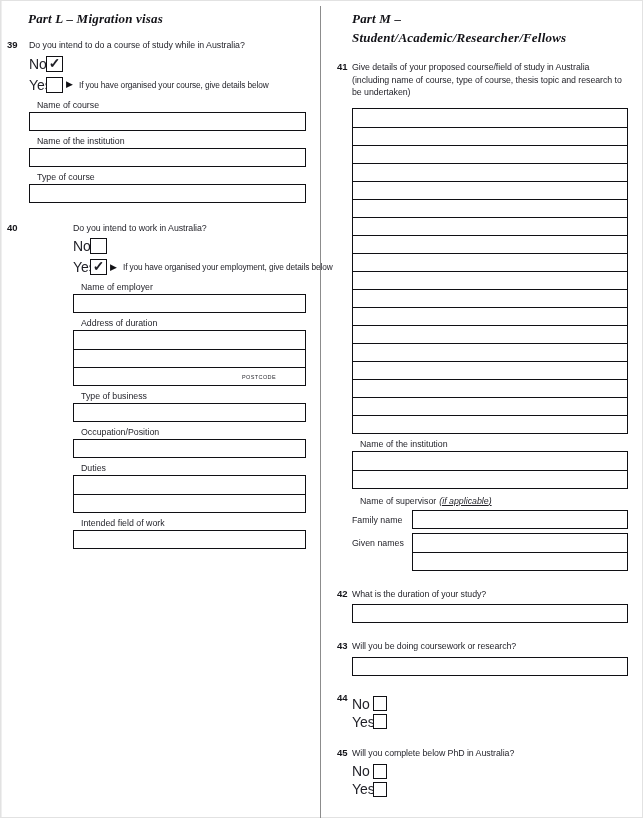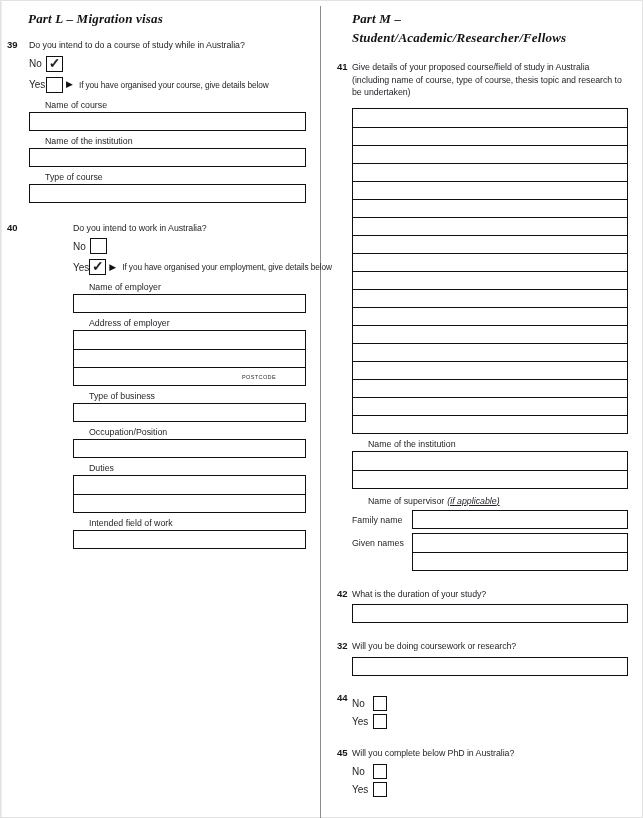--- a/index.html
+++ b/index.html
@@ -23,36 +23,36 @@
   .col-right .part-title { margin-left:15px; }
 
   .q { display:flex; align-items:flex-start; }
   .q-num { font-weight:bold; font-size:9.5px; line-height:12.5px; color:#15151a; }
   .col-left  .q-num { width:22px; }
   .col-right .q-num { width:15px; }
   .q-body { flex:1; min-width:0; }
   .q-text { font-size:8.8px; line-height:12.5px; letter-spacing:-0.05px; }
 
   .cb-row { display:flex; align-items:center; margin-top:3px; height:18px; }
-  .cb-label { font-size:10px; width:17px; }
+  .cb-label { font-size:14px; width:17px; }
   .checkbox {
     width:17px; height:16px; border:1.5px solid #101014; box-sizing:border-box;
     background:#fff; display:flex; align-items:center; justify-content:center;
     font-size:14px; font-weight:bold; line-height:1; flex:0 0 auto;
   }
   .check { transform:translateY(-1.5px); }
   .arrow { font-size:9px; line-height:1; margin:0 6px 0 3px; color:#101014; }
   .cb-hint { font-size:8.3px; letter-spacing:-0.1px; white-space:nowrap; }
 
   .cb-row.sm { height:16px; margin-top:4px; }
   .cb-row.sm + .cb-row.sm { margin-top:2px; }
   .cb-row.sm .cb-label { width:21px; }
   .cb-row.sm .checkbox { width:14px; height:15px; border-width:1.3px; font-size:12px; }
 
-  .f-label { font-size:8.8px; line-height:10px; margin:5px 16px 2px; }
+  .f-label { font-size:8.8px; line-height:10px; margin:5px 8px 2px; }
   .f-label.first { margin-top:6px; }
   .input-box { height:19px; border:1.3px solid #101014; box-sizing:border-box; background:#fff; }
   .multi-box { border:1.3px solid #101014; background:#fff; }
   .multi-box .row { height:18px; box-sizing:border-box; position:relative; }
   .multi-box .row + .row { border-top:1px solid #101014; }
   .postcode { position:absolute; left:168px; top:50%; transform:translateY(-50%);
     font-size:5.5px; letter-spacing:0.4px; color:#2a2a30; }
 
   .q40 { margin-top:19px;gap:44px; }
   .q41 { margin-top:14px; }
@@ -128,21 +128,21 @@
           <span class="checkbox">
               <span class="check">✓</span>
             </span>
           <span class="arrow">▶</span>
           <span class="cb-hint">If you have organised your employment, give details below</span>
         </div>
 
         <div class="f-label first">Name of employer</div>
         <div class="input-box"></div>
 
-        <div class="f-label">Address of employer</div>
+        <div class="f-label">Address of duration</div>
         <div class="multi-box">
           <div class="row"></div>
           <div class="row"></div>
           <div class="row">
             <span class="postcode">POSTCODE</span>
           </div>
         </div>
 
         <div class="f-label">Type of business</div>
         <div class="input-box"></div>
@@ -220,21 +220,21 @@
 
     <div class="q q42">
       <div class="q-num">42</div>
       <div class="q-body">
         <div class="q-text">What is the duration of your study?</div>
         <div class="input-box ans-box"></div>
       </div>
     </div>
 
     <div class="q q43">
-      <div class="q-num">32</div>
+      <div class="q-num">43</div>
       <div class="q-body">
         <div class="q-text">Will you be doing coursework or research?</div>
         <div class="input-box ans-box"></div>
       </div>
     </div>
 
     <div class="q q44">
       <div class="q-num">44</div>
       <div class="q-body">
         <div class="cb-row sm">

